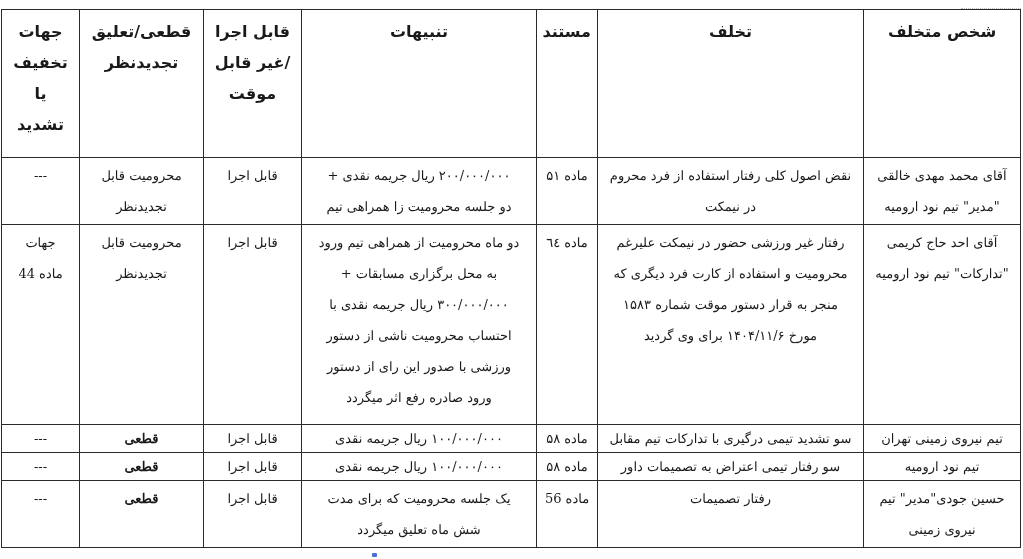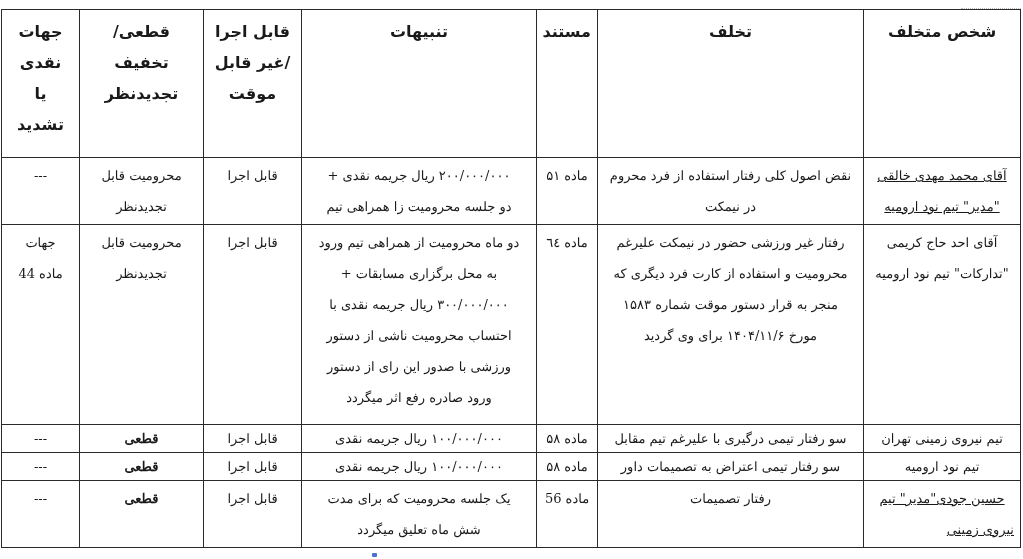--- a/index.html
+++ b/index.html
@@ -49,21 +49,21 @@
     table.ruling td {
       font-size: 13px;
       line-height: 31px;
       padding-top: 2px;
     }
     td.cell-bold {
       font-family: Liberation Sans, sans-serif;
       font-weight: bold;
       font-size: 12.5px;
     }
-    td.cell-right { text-align: right; padding-right: 8px; text-decoration: underline; }
+    td.cell-right { text-align: right; padding-right: 8px; }
     tr.row-1 td { height: 64px; }
     tr.row-2 td { height: 197px; }
     tr.row-3 td { height: 26px; line-height: 26px; padding-top: 1px; }
     tr.row-4 td { height: 26px; line-height: 26px; padding-top: 1px; }
     tr.row-5 td { height: 64px; }
     .line { display: block; }
     .footer-mark {
       position: absolute;
       left: 372px;
       top: 553px;
@@ -101,26 +101,26 @@
       </th>
       <th>
         <span class="line">تنبیهات</span>
       </th>
       <th>
         <span class="line">قابل اجرا</span>
         <span class="line">/غیر قابل</span>
         <span class="line">موقت</span>
       </th>
       <th>
-        <span class="line">قطعی/تخفیف</span>
+        <span class="line">قطعی/تعلیق</span>
         <span class="line">تجدیدنظر</span>
       </th>
       <th>
         <span class="line">جهات</span>
-        <span class="line">نقدی</span>
+        <span class="line">تخفیف</span>
         <span class="line">یا</span>
         <span class="line">تشدید</span>
       </th>
     </tr>
   </thead>
   <tbody>
 
     <tr class="row-1">
       <td class="cell-right">
         <span class="line">آقای محمد مهدی خالقی</span>
@@ -182,21 +182,21 @@
         <span class="line">جهات</span>
         <span class="line">ماده 44</span>
       </td>
     </tr>
 
     <tr class="row-3">
       <td>
         <span class="line">تیم نیروی زمینی تهران</span>
       </td>
       <td>
-        <span class="line">سو رفتار تیمی درگیری با علیرغم تیم مقابل</span>
+        <span class="line">سو تشدید تیمی درگیری با تدارکات تیم مقابل</span>
       </td>
       <td>
         <span class="line">ماده ۵۸</span>
       </td>
       <td>
         <span class="line">۱۰۰/۰۰۰/۰۰۰ ریال جریمه نقدی</span>
       </td>
       <td>
         <span class="line">قابل اجرا</span>
       </td>
@@ -228,21 +228,21 @@
         <span class="line">قطعی</span>
       </td>
       <td>
         <span class="line">---</span>
       </td>
     </tr>
 
     <tr class="row-5">
       <td class="cell-right">
         <span class="line">حسین جودی"مدیر" تیم</span>
-        <span class="line" style="text-align:right">نیروی زمینی</span>
+        <span class="line" style="text-align:center">نیروی زمینی</span>
       </td>
       <td>
         <span class="line">رفتار تصمیمات</span>
       </td>
       <td>
         <span class="line">ماده 56</span>
       </td>
       <td>
         <span class="line">یک جلسه محرومیت که برای مدت</span>
         <span class="line">شش ماه تعلیق میگردد</span>

